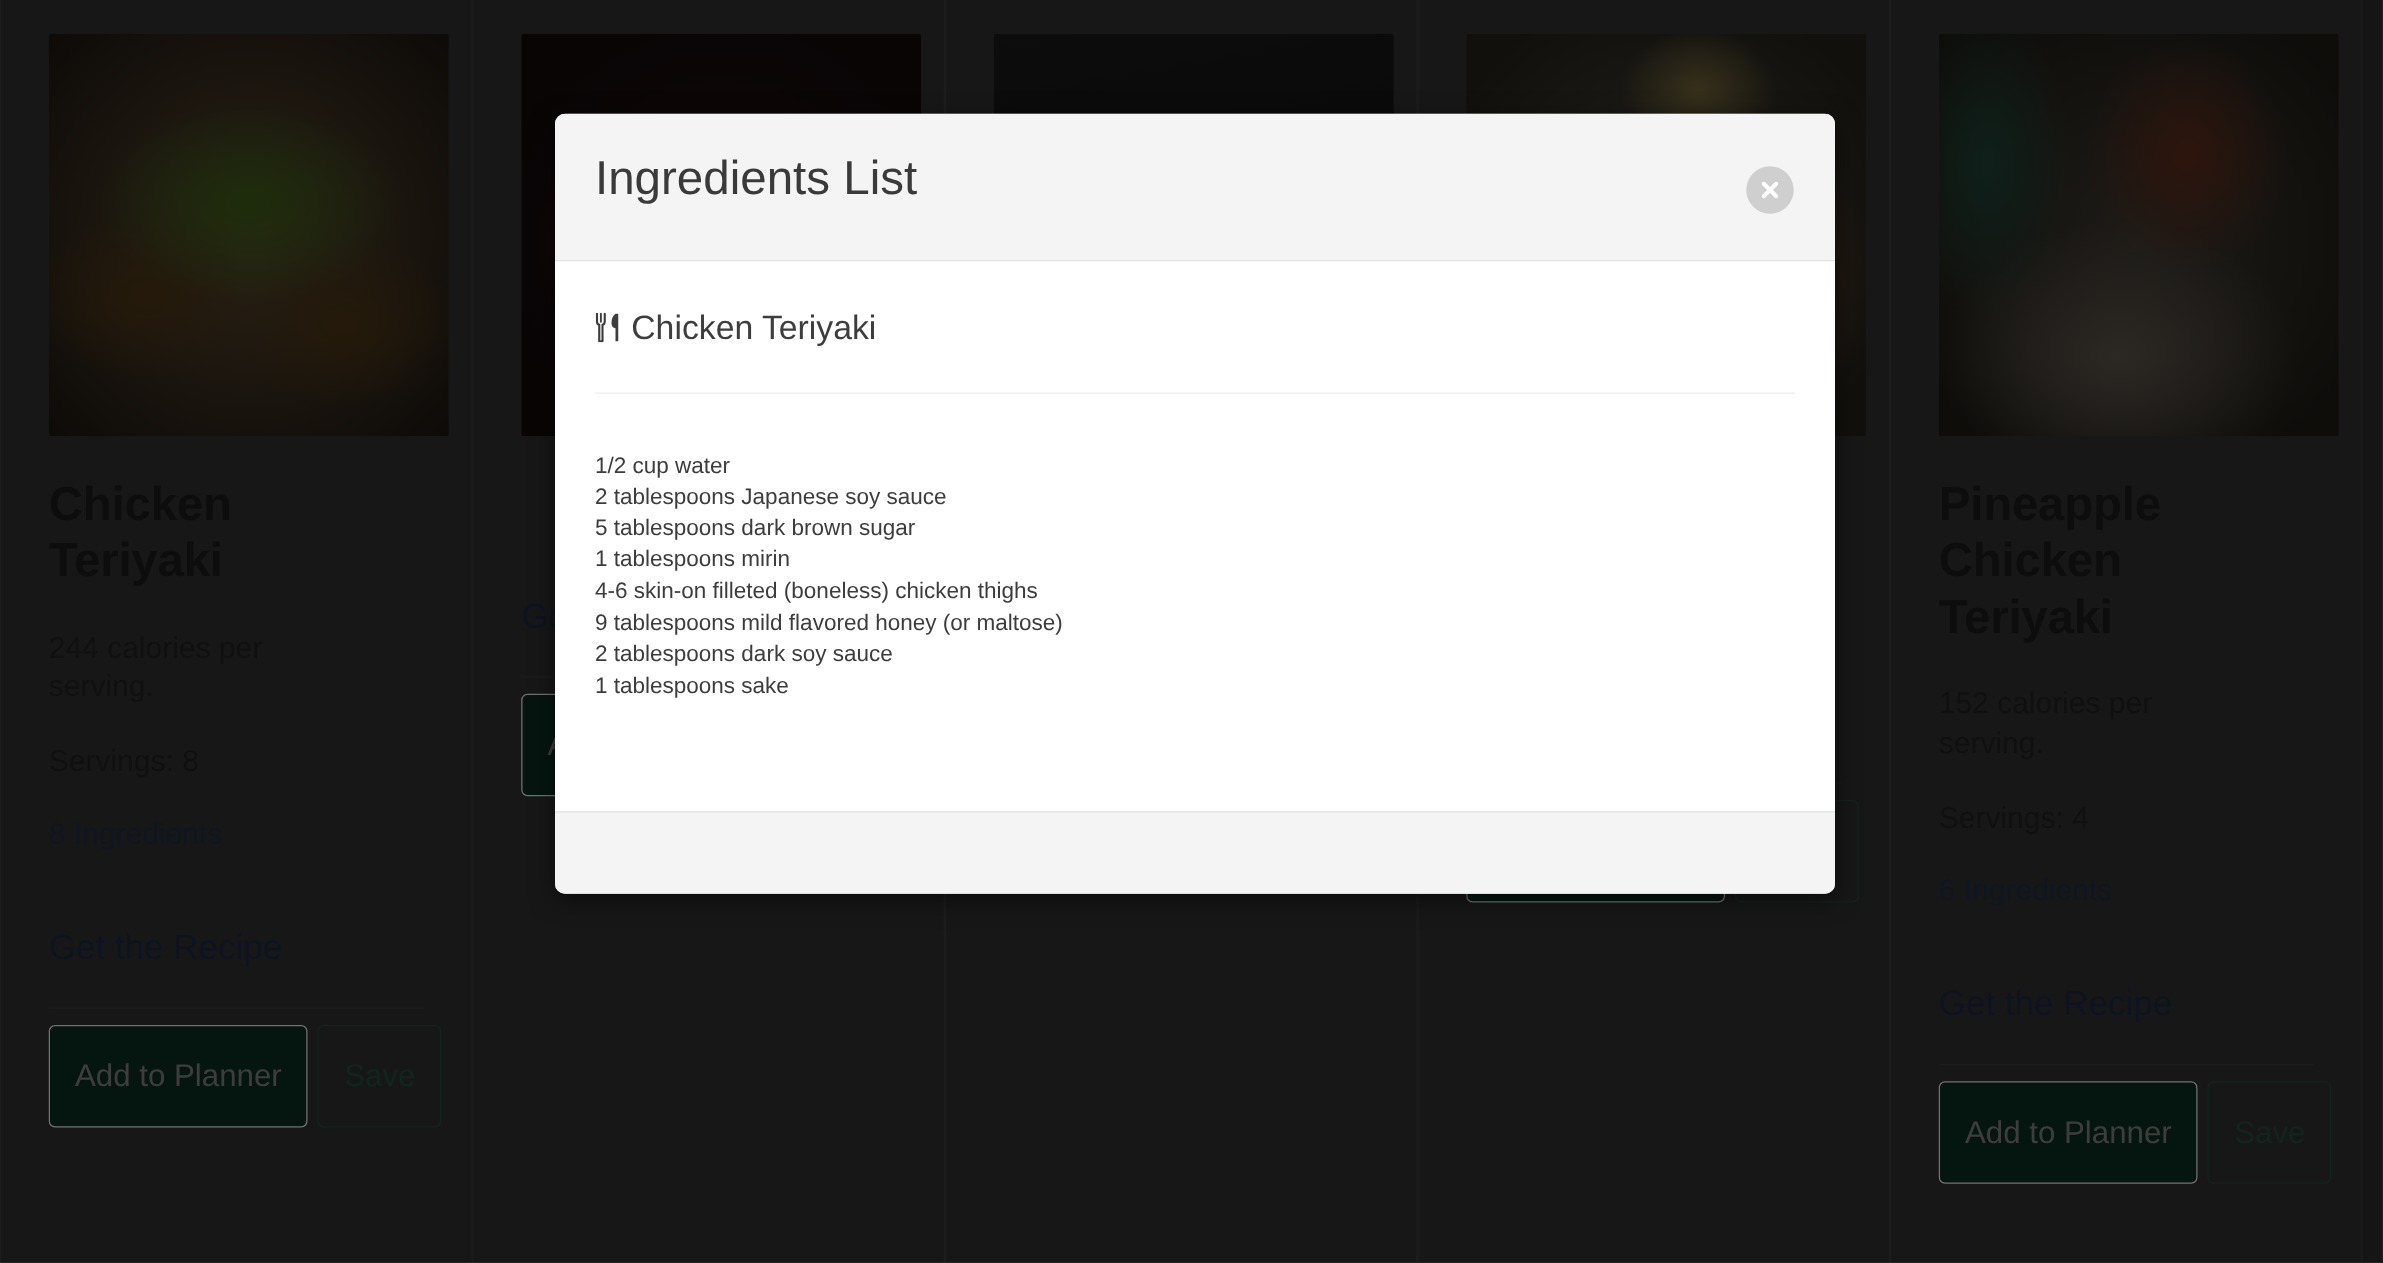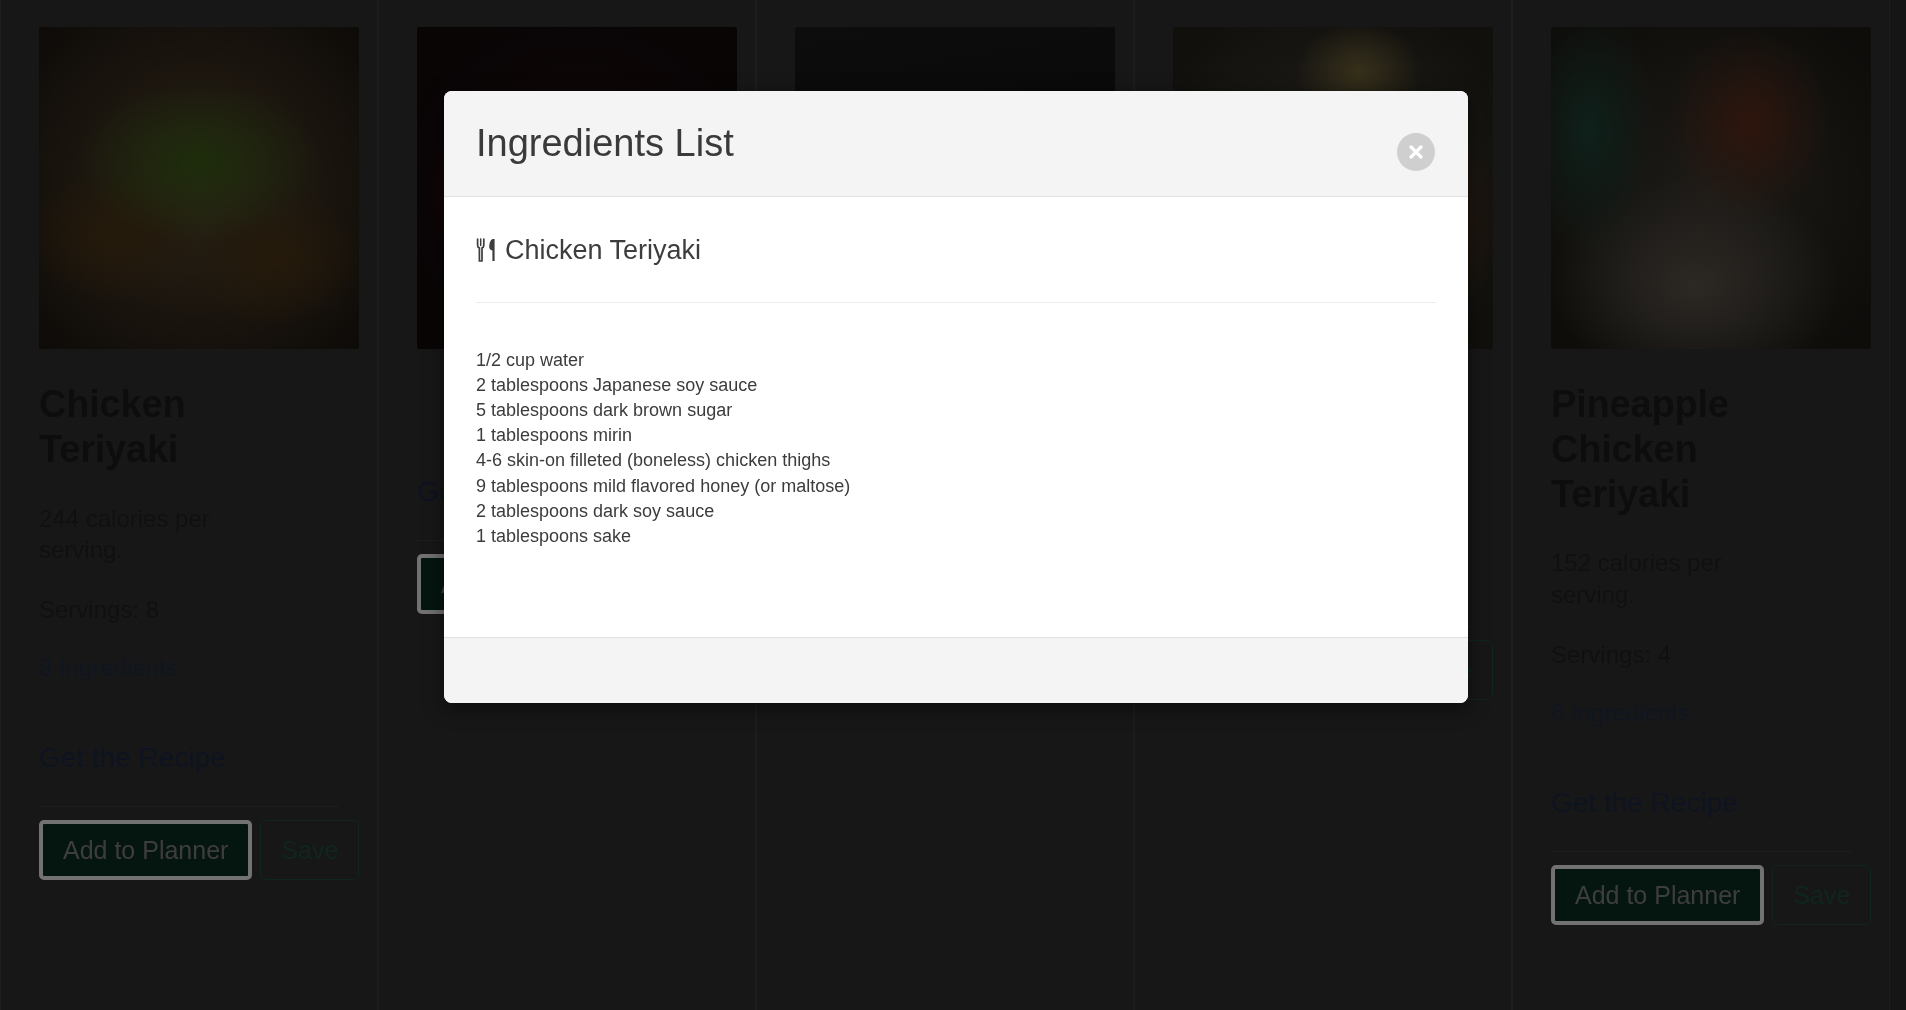--- a/index.html
+++ b/index.html
@@ -133,25 +133,25 @@
     display: flex;
     gap: 8px;
     align-items: stretch;
     border-top: 1px solid #3a3a3a;
     padding-top: 13px;
   }
 
   .btn-primary {
     background: #0b2a21;
     color: #7b7b78;
-    border: 4px solid #e5e5e5;
+    border: 1px solid #e5e5e5;
     border-radius: 5px;
     font-size: 25px;
     font-family: "Liberation Sans", sans-serif;
-    padding: 11px 20px;
+    padding: 25px 20px;
     cursor: pointer;
     white-space: nowrap;
     line-height: 1.2;
   }
 
   .btn-secondary {
     background: transparent;
     color: #1e4a3b;
     border: 1px solid #1e4a3b;
     border-radius: 5px;
@@ -181,21 +181,21 @@
     background: #ffffff;
     border-radius: 8px;
     box-shadow: 0 5px 20px rgba(0,0,0,0.5);
     overflow: hidden;
   }
 
   .modal-header {
     position: relative;
     background: #f4f4f4;
     border-bottom: 1px solid #e2e2e2;
-    padding: 31px 30px 30px 32px;
+    padding: 31px 30px 42px 32px;
     min-height: 103px;
   }
 
   .modal-title {
     font-size: 38px;
     color: #3a3a3a;
     font-weight: 400;
     line-height: 1.15;
   }
 

